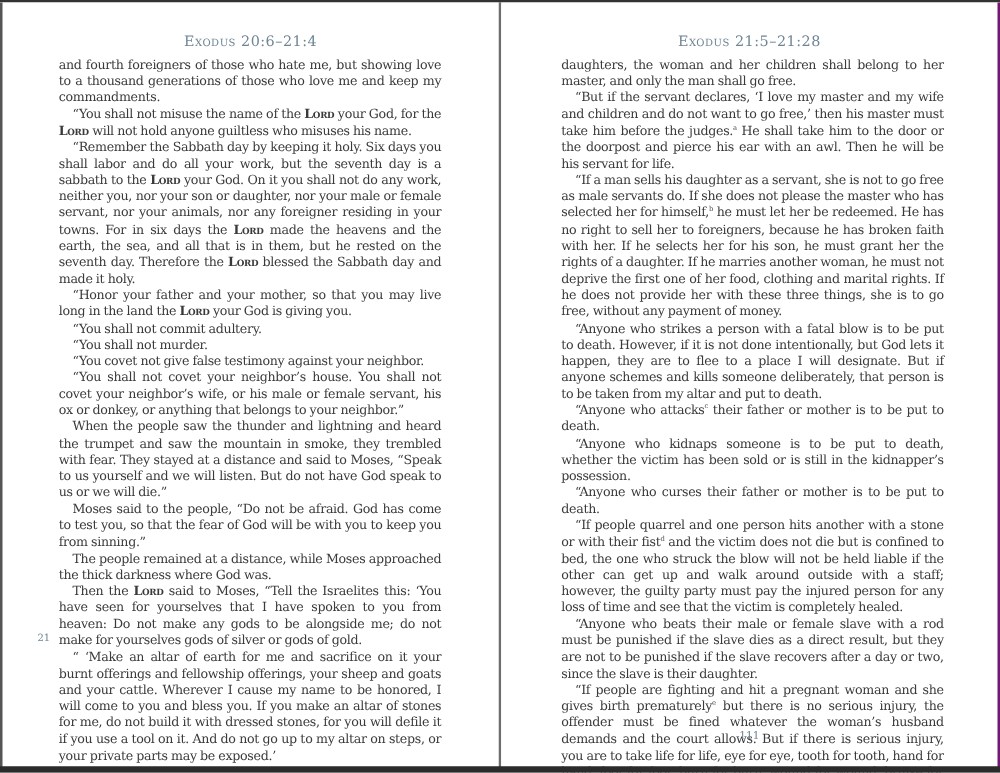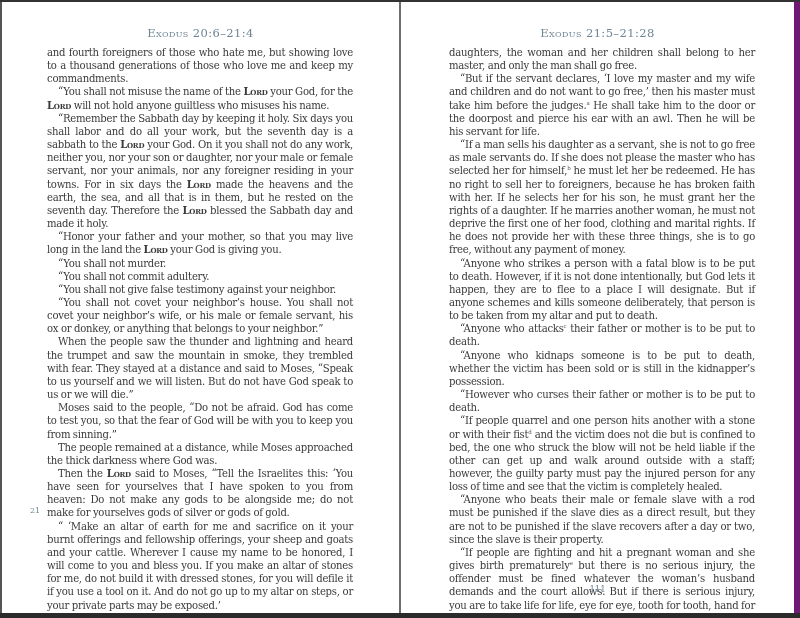--- a/index.html
+++ b/index.html
@@ -12,21 +12,21 @@
       position: absolute; left: 0; top: 0; width: 800px; height: 615px;
       background: #ffffff;
       border-top: 2px solid #333;
       box-sizing: border-box;
     }
     .page {
       position: absolute; top: 0; height: 613px; background: #fff;
       box-sizing: border-box;
     }
     .page.left { left: 0; width: 399px; border-left: 2px solid #555; }
-    .page.right { left: 401px; width: 399px; border-right: 6px solid #701a75; }
+    .page.right { left: 401px; width: 399px; border-right: 2px solid #701a75; }
     .gutter {
       position: absolute; left: 399px; top: 0; width: 2px; height: 613px;
       background: #6e6e6e;
     }
     .header {
       position: absolute; top: 24px; left: 0; right: 0; text-align: center;
       font-family: "DejaVu Serif", serif;
       font-size: 11.5px; letter-spacing: 0.4px;
       color: #6f8594;
       font-variant: small-caps;
@@ -66,23 +66,23 @@
 
 <div class="spread">
 
   <div class="page left">
     <div class="header">Exodus 20:6–21:4</div>
     <div class="text" id="left-body">
         <p class="noindent">and fourth foreigners of those who hate me, but showing love to a thousand generations of those who love me and keep my commandments.</p>
         <p>“You shall not misuse the name of the <span class="sc">Lord</span> your God, for the <span class="sc">Lord</span> will not hold anyone guiltless who misuses his name.</p>
         <p>“Remember the Sabbath day by keeping it holy. Six days you shall labor and do all your work, but the seventh day is a sabbath to the <span class="sc">Lord</span> your God. On it you shall not do any work, neither you, nor your son or daughter, nor your male or female servant, nor your animals, nor any foreigner residing in your towns. For in six days the <span class="sc">Lord</span> made the heavens and the earth, the sea, and all that is in them, but he rested on the seventh day. Therefore the <span class="sc">Lord</span> blessed the Sabbath day and made it holy.</p>
         <p>“Honor your father and your mother, so that you may live long in the land the <span class="sc">Lord</span> your God is giving you.</p>
+        <p>“You shall not commit adultery.</p>
         <p>“You shall not murder.</p>
-        <p>“You shall not commit adultery.</p>
-        <p>“You shall not give false testimony against your neighbor.</p>
+        <p>“You covet not give false testimony against your neighbor.</p>
         <p>“You shall not covet your neighbor’s house. You shall not covet your neighbor’s wife, or his male or female servant, his ox or donkey, or anything that belongs to your neighbor.”</p>
         <p>When the people saw the thunder and lightning and heard the trumpet and saw the mountain in smoke, they trembled with fear. They stayed at a distance and said to Moses, “Speak to us yourself and we will listen. But do not have God speak to us or we will die.”</p>
         <p>Moses said to the people, “Do not be afraid. God has come to test you, so that the fear of God will be with you to keep you from sinning.”</p>
         <p>The people remained at a distance, while Moses approached the thick darkness where God was.</p>
         <p>Then the <span class="sc">Lord</span> said to Moses, “Tell the Israelites this: ‘You have seen for yourselves that I have spoken to you from heaven: Do not make any gods to be alongside me; do not make for yourselves gods of silver or gods of gold.</p>
         <p>“ ‘Make an altar of earth for me and sacrifice on it your burnt offerings and fellowship offerings, your sheep and goats and your cattle. Wherever I cause my name to be honored, I will come to you and bless you. If you make an altar of stones for me, do not build it with dressed stones, for you will defile it if you use a tool on it. And do not go up to my altar on steps, or your private parts may be exposed.’</p>
       </div>
     <div class="vnum" style="top:504px;">21</div>
   </div>
 
@@ -90,21 +90,21 @@
 
   <div class="page right">
     <div class="header">Exodus 21:5–21:28</div>
     <div class="text" id="right-body">
         <p class="noindent">daughters, the woman and her children shall belong to her master, and only the man shall go free.</p>
         <p>“But if the servant declares, ‘I love my master and my wife and children and do not want to go free,’ then his master must take him before the judges.<sup class="fn">a</sup> He shall take him to the door or the doorpost and pierce his ear with an awl. Then he will be his servant for life.</p>
         <p>“If a man sells his daughter as a servant, she is not to go free as male servants do. If she does not please the master who has selected her for himself,<sup class="fn">b</sup> he must let her be redeemed. He has no right to sell her to foreigners, because he has broken faith with her. If he selects her for his son, he must grant her the rights of a daughter. If he marries another woman, he must not deprive the first one of her food, clothing and marital rights. If he does not provide her with these three things, she is to go free, without any payment of money.</p>
         <p>“Anyone who strikes a person with a fatal blow is to be put to death. However, if it is not done intentionally, but God lets it happen, they are to flee to a place I will designate. But if anyone schemes and kills someone deliberately, that person is to be taken from my altar and put to death.</p>
         <p>“Anyone who attacks<sup class="fn">c</sup> their father or mother is to be put to death.</p>
         <p>“Anyone who kidnaps someone is to be put to death, whether the victim has been sold or is still in the kidnapper’s possession.</p>
-        <p>“However who curses their father or mother is to be put to death.</p>
+        <p>“Anyone who curses their father or mother is to be put to death.</p>
         <p>“If people quarrel and one person hits another with a stone or with their fist<sup class="fn">d</sup> and the victim does not die but is confined to bed, the one who struck the blow will not be held liable if the other can get up and walk around outside with a staff; however, the guilty party must pay the injured person for any loss of time and see that the victim is completely healed.</p>
-        <p>“Anyone who beats their male or female slave with a rod must be punished if the slave dies as a direct result, but they are not to be punished if the slave recovers after a day or two, since the slave is their property.</p>
+        <p>“Anyone who beats their male or female slave with a rod must be punished if the slave dies as a direct result, but they are not to be punished if the slave recovers after a day or two, since the slave is their daughter.</p>
         <p>“If people are fighting and hit a pregnant woman and she gives birth prematurely<sup class="fn">e</sup> but there is no serious injury, the offender must be fined whatever the woman’s husband demands and the court allows. But if there is serious injury, you are to take life for life, eye for eye, tooth for tooth, hand for hand, foot for foot, burn for burn, wound for wound, bruise for bruise.</p>
       </div>
     <div class="folio">111</div>
   </div>
 </div>
 <div class="bottom-bar"></div>
 
 </body></html>

